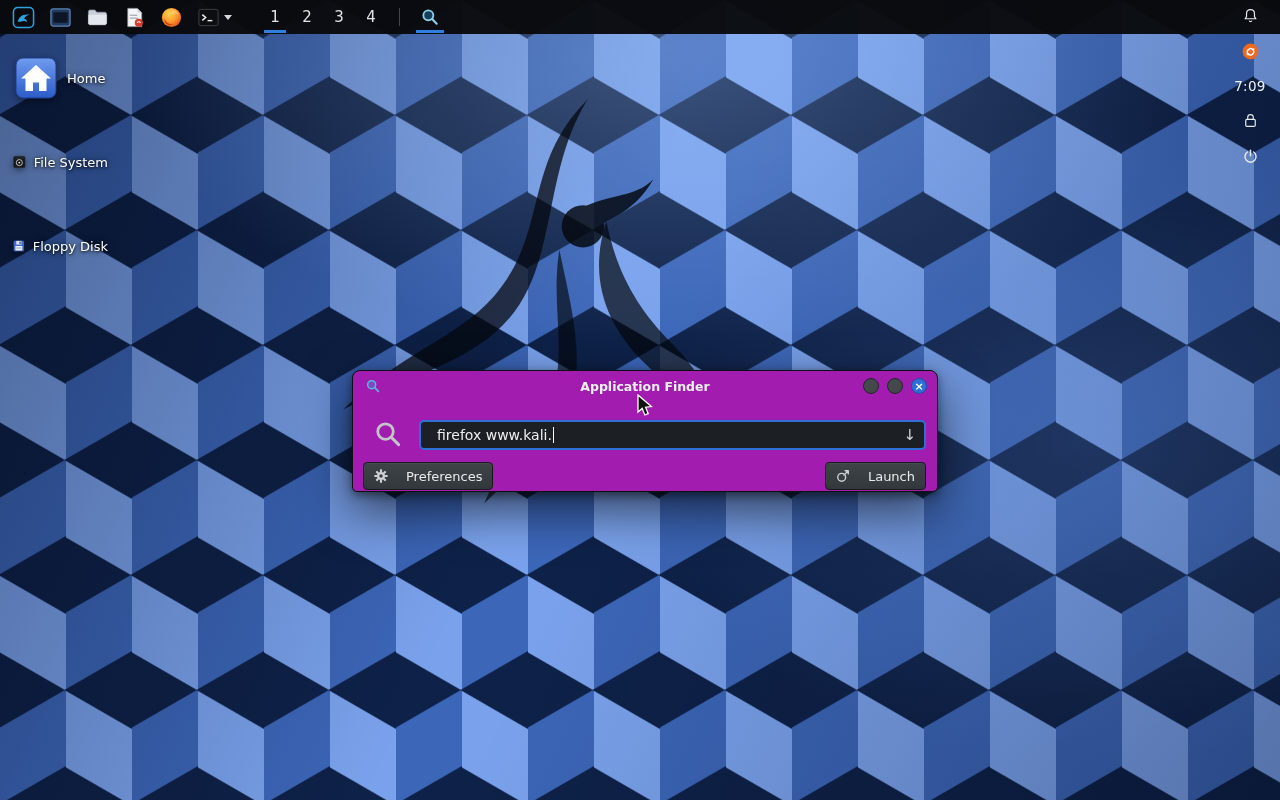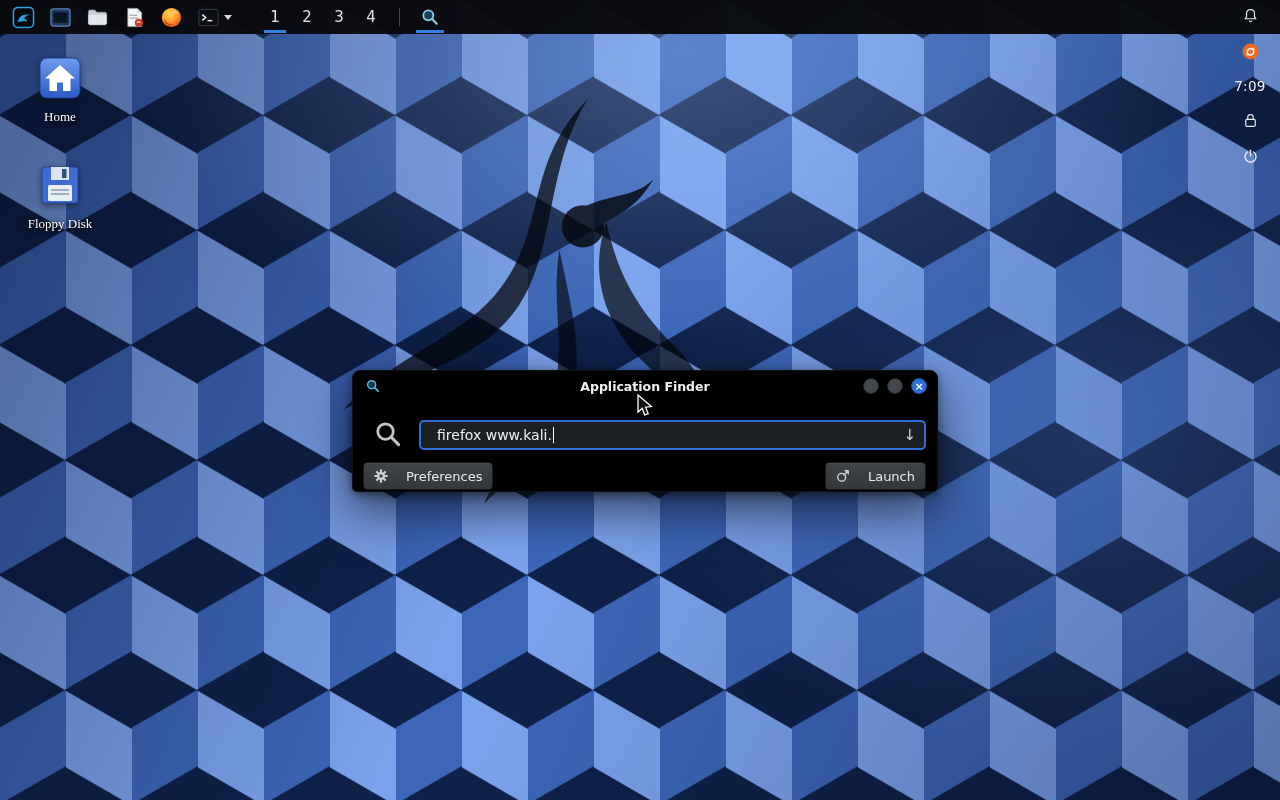--- a/index.html
+++ b/index.html
@@ -55,28 +55,28 @@
   .task-btn svg { width:20px; height:20px; }
 
   .tray { margin-left:auto; display:flex; align-items:center; gap:17px;flex-direction:column; }
   .tray-icon { display:flex; align-items:center; justify-content:center; }
   .tray-icon svg { width:19px; height:19px; }
   .sysmon { display:flex; align-items:flex-end; }
   .clock { font-size:13.5px; color:#f0f2f4; letter-spacing:.3px; }
 
   
   .desktop-icons { position:absolute; left:12px; top:54px; width:96px; display:flex; flex-direction:column; gap:36px; z-index:5; }
-  .dicon { display:flex; flex-direction:column; align-items:center; gap:7px;font-family:Liberation Serif, serif; }
+  .dicon { display:flex; flex-direction:row; align-items:center; gap:7px; }
   .dicon svg { width:48px; height:48px; filter:drop-shadow(0 2px 3px rgba(0,0,0,.45)); }
   .dicon .dlabel { font-size:13px; color:#ffffff; text-shadow:0 1px 3px rgba(0,0,0,.9), 0 0 6px rgba(0,0,0,.5); white-space:nowrap; }
 
   
   .finder {
     position:absolute; left:352px; top:370px; width:586px; height:122px;
-    background:#000000; border:1px solid #0d0f11; border-radius:8px 8px 5px 5px;
+    background:#a21caf; border:1px solid #0d0f11; border-radius:8px 8px 5px 5px;
     box-shadow:0 18px 48px rgba(0,0,0,.6), 0 3px 10px rgba(0,0,0,.45);
     z-index:30; color:#e8eaec;
   }
   .finder-titlebar { position:relative; height:30px; display:flex; align-items:center; justify-content:center; }
   .finder-title { font-size:12.5px; font-weight:bold; color:#eef0f2; }
   .finder-app-icon { position:absolute; left:12px; top:7px; width:16px; height:16px; }
   .win-controls { position:absolute; right:10px; top:7px; display:flex; gap:8px; align-items:center; }
   .win-btn { width:16px; height:16px; border-radius:50%; background:#43484d; border:1px solid #23272b; }
   .win-btn.close { background:#2f6fd8; border-color:#1d4fa6; color:#fff; font-size:11px; font-weight:bold;
                    display:flex; align-items:center; justify-content:center; line-height:1; }
@@ -278,20 +278,29 @@
             <stop offset="0%" stop-color="#6f9bef"></stop>
             <stop offset="100%" stop-color="#2c5cc8"></stop>
           </linearGradient>
         </defs>
         <rect x="4" y="4" width="40" height="40" rx="7" fill="url(#homeg)" stroke="#1d3f8e"></rect>
         <path d="M24 11L9 24.5h4.5V37h7.5v-8.5h6V37h7.5V24.5H39z" fill="#ffffff"></path>
       </svg>
       <span class="dlabel">Home</span>
     </div>
 
+    <div class="dicon">
+      <svg viewBox="0 0 48 48">
+        <rect x="5" y="5" width="38" height="38" rx="5" fill="#17181a" stroke="#3a3b3e"></rect>
+        <rect x="9" y="9" width="30" height="4" rx="2" fill="#2a2b2e"></rect>
+        <circle cx="24" cy="26" r="10" fill="none" stroke="#e8e8e8" stroke-width="2.5"></circle>
+        <circle cx="24" cy="26" r="3" fill="#e8e8e8"></circle>
+      </svg>
+      <span class="dlabel">File System</span>
+    </div>
 
 
     <div class="dicon">
       <svg viewBox="0 0 48 48">
         <rect x="6" y="6" width="36" height="36" rx="3" fill="#3e6cd0" stroke="#24448f"></rect>
         <rect x="15" y="6" width="18" height="13" fill="#dfe5ef"></rect>
         <rect x="26" y="8" width="4.5" height="9" fill="#35507f"></rect>
         <rect x="12" y="24" width="24" height="16" rx="1.5" fill="#e9edf4"></rect>
         <rect x="15" y="28" width="18" height="2" fill="#9fb0c8"></rect>
         <rect x="15" y="32" width="18" height="2" fill="#9fb0c8"></rect>

